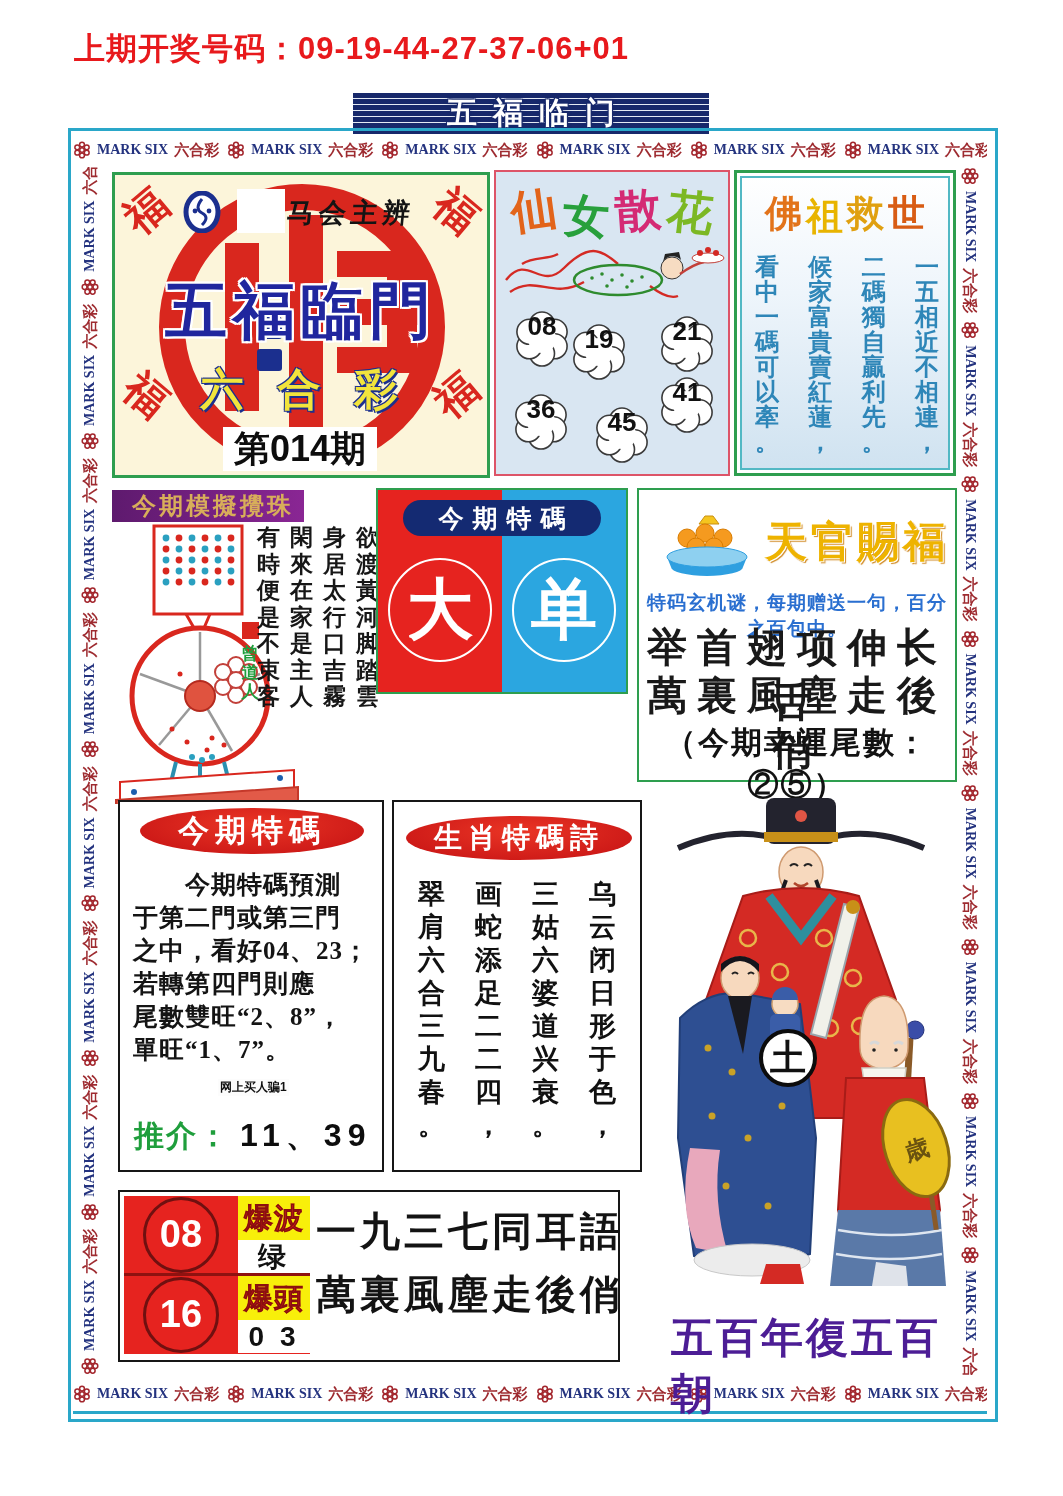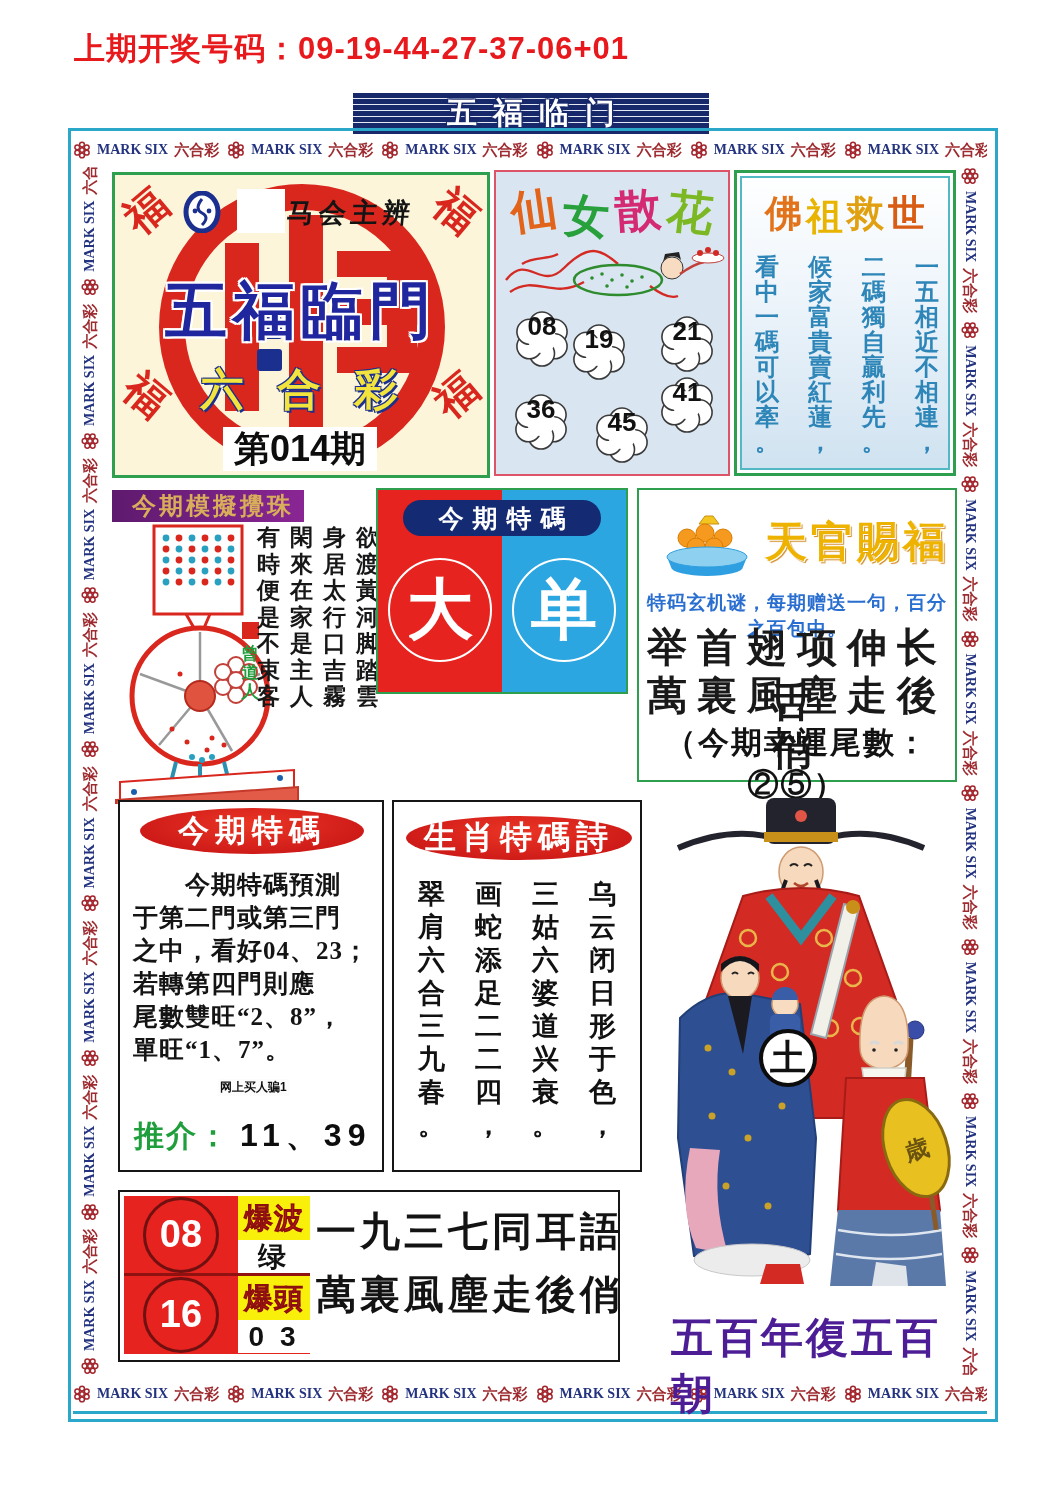--- a/index.html
+++ b/index.html
@@ -116,21 +116,21 @@
   #panel-predict .ellipse-header{left:20px;top:6px;width:224px;height:46px;}
   #predict-body{position:absolute;left:13px;top:66px;width:242px;}
   .pline{font:700 25px "Liberation Serif",serif;line-height:33px;color:#141414;letter-spacing:1px;white-space:nowrap;}
   #watermark{position:absolute;left:98px;top:277px;font:700 12px "Liberation Sans",sans-serif;color:#101010;
              background:rgba(250,250,250,.55);padding:0 2px;white-space:nowrap;}
   #tuijie{position:absolute;left:14px;top:312px;display:flex;align-items:baseline;}
   #tj-label{font:900 30px "Liberation Sans",sans-serif;color:#1f9e3c;letter-spacing:2px;}
   #tj-value{font:900 32px "Liberation Sans",sans-serif;color:#0d0d0d;margin-left:10px;letter-spacing:6px;}
   #panel-zodiac{position:absolute;left:392px;top:800px;width:250px;height:372px;border:2px solid #161616;
                 background:#fff;box-sizing:border-box;}
-  #panel-zodiac .ellipse-header{left:12px;top:14px;width:226px;height:44px;font-size:32px;}
+  #panel-zodiac .ellipse-header{left:12px;top:14px;width:226px;height:44px;font-size:28px;}
   #zodiac-poem{left:12px;top:76px;width:222px;height:284px;padding:0 12px;}
   #zodiac-poem .vch{font:900 27px "Liberation Sans",sans-serif;color:#111;line-height:33px;}
   
   #painting{position:absolute;left:648px;top:786px;}
   #caption{position:absolute;left:671px;top:1310px;width:306px;text-align:left;
            font:700 42px "Liberation Serif",serif;color:#4c1d95;letter-spacing:3px;}
   
   #bottom-box{position:absolute;left:118px;top:1190px;width:502px;height:172px;border:2px solid #161616;
               background:#fff;box-sizing:border-box;}
   #burst{position:absolute;left:4px;top:4px;width:186px;height:158px;background:#e6231f;}

